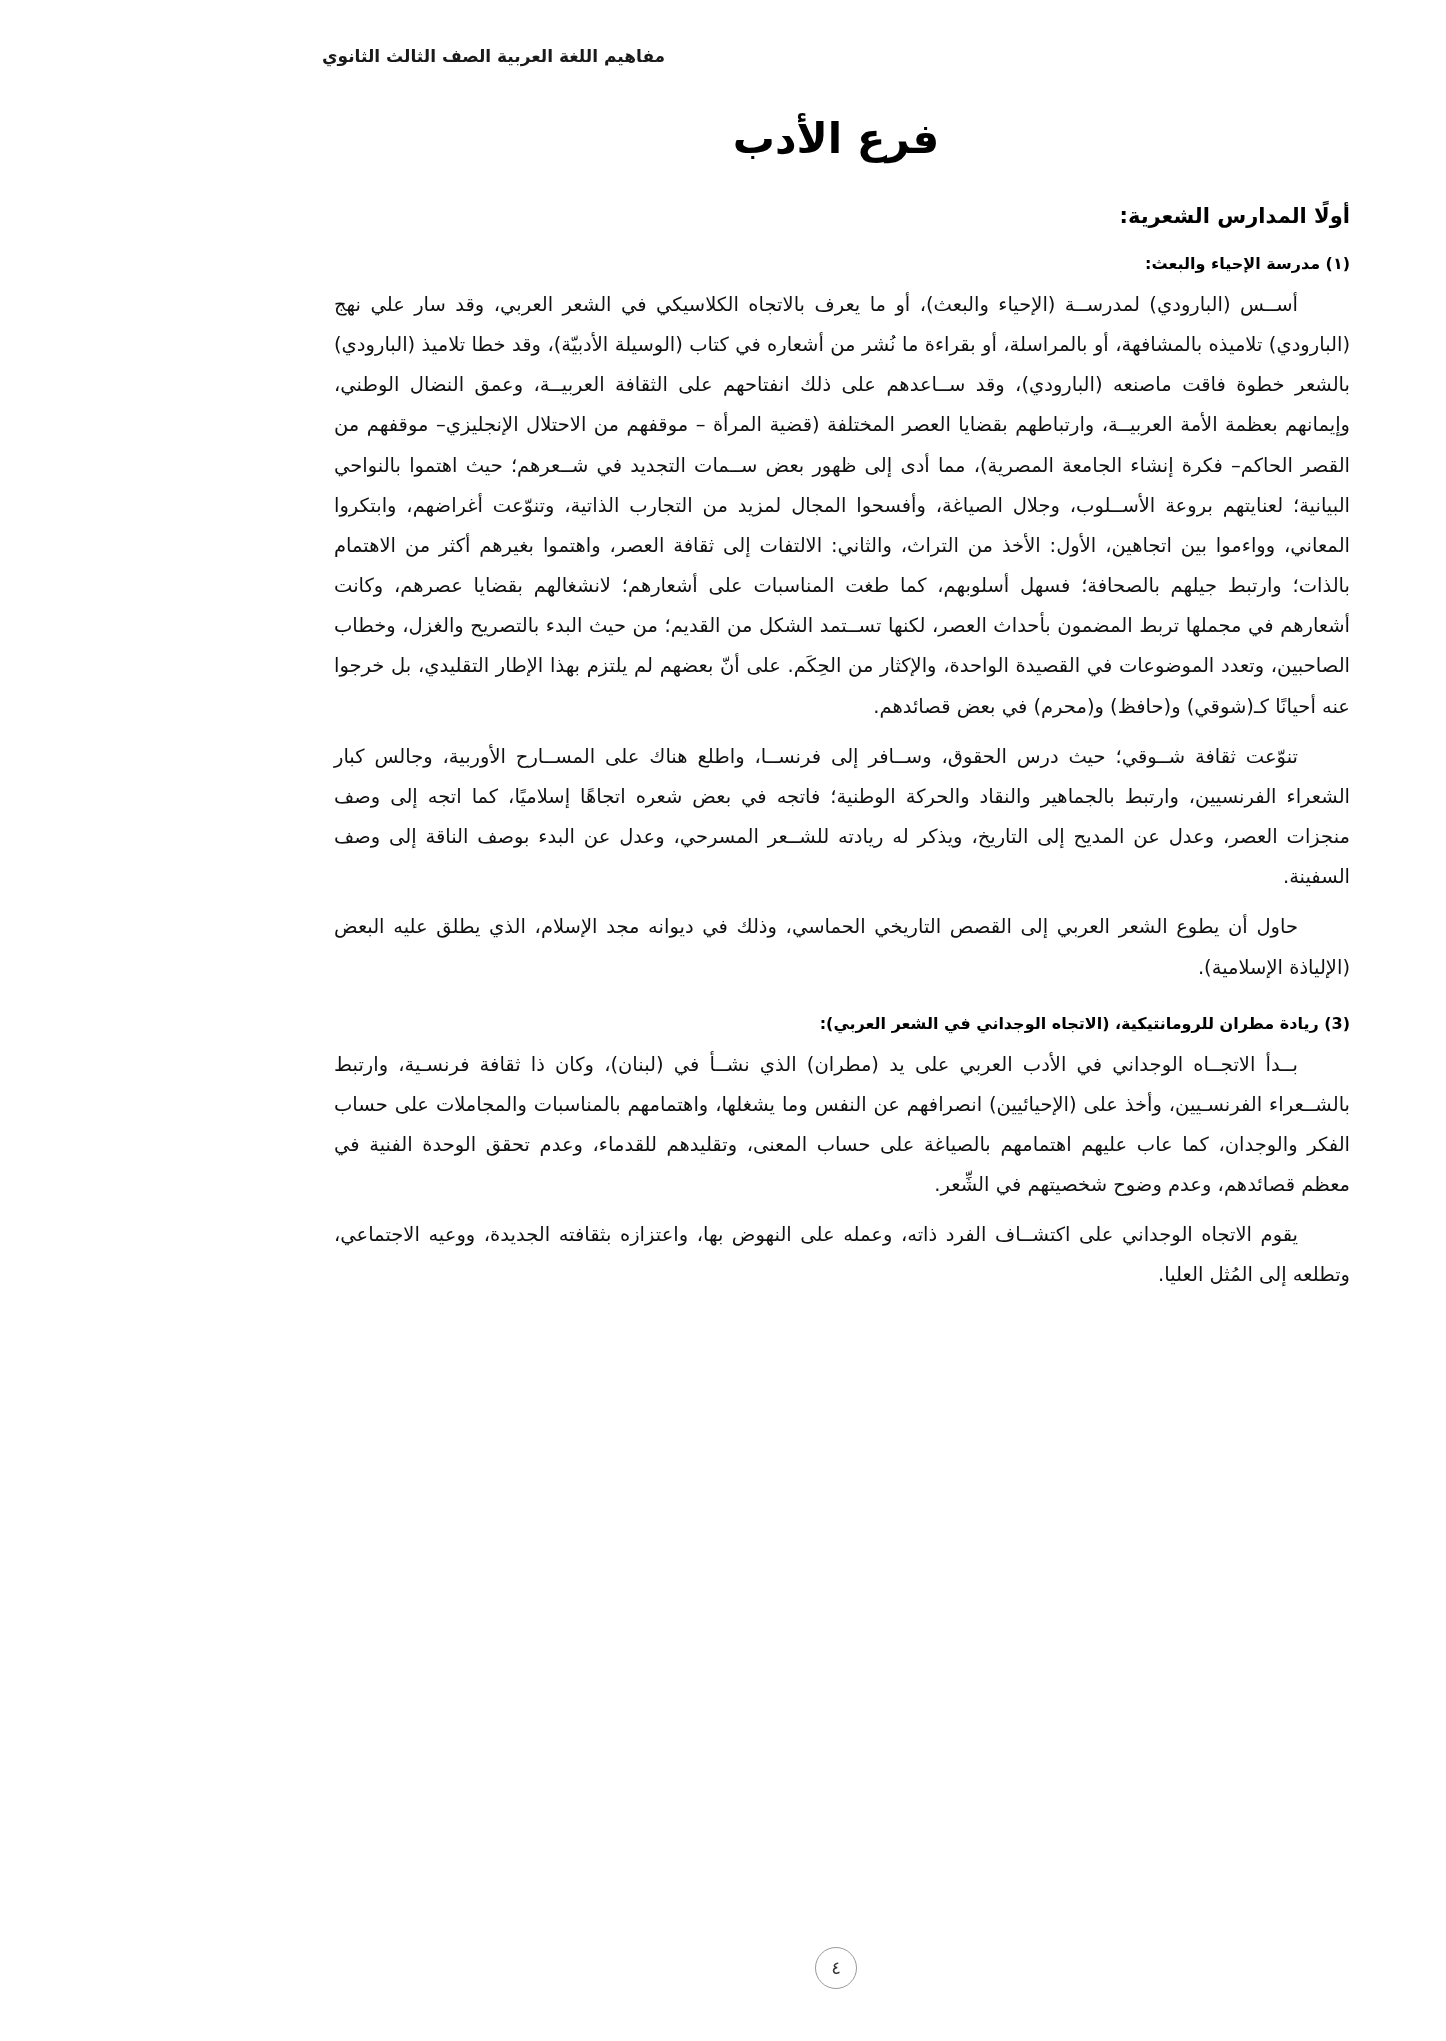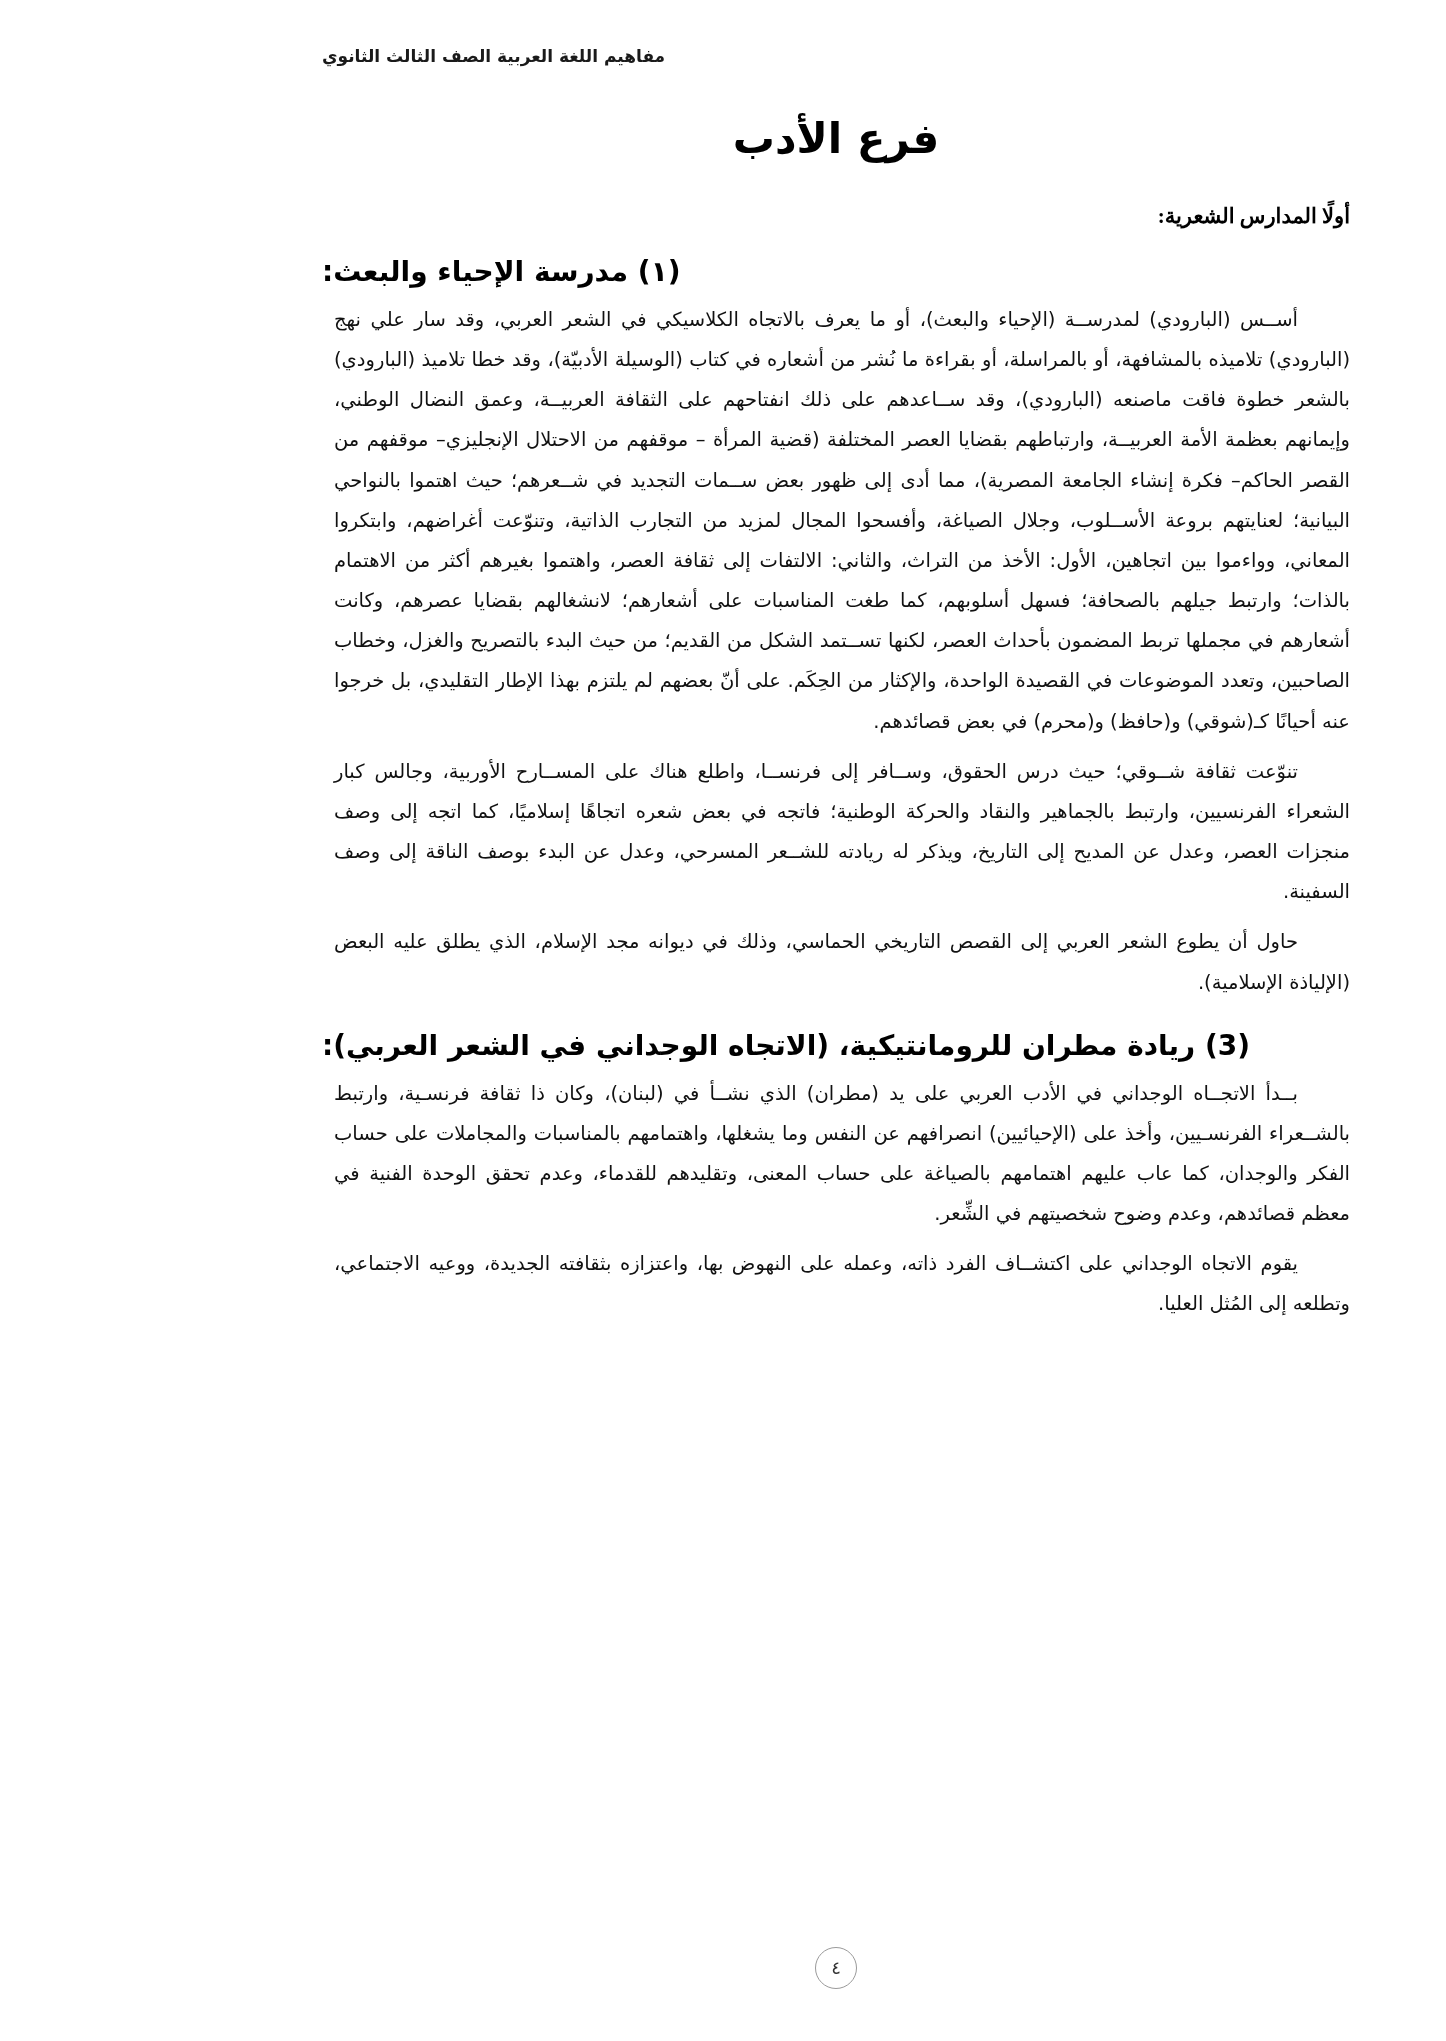--- a/index.html
+++ b/index.html
@@ -37,27 +37,26 @@
     font-weight: bold;
     margin: 48px 0 40px 0;
     color: #000000;
   }
   .section-heading {
     font-size: 21px;
     font-weight: bold;
     margin: 41px 0 14px 0;
     text-align: right;
     color: #000000;
-    font-family: Liberation Serif, serif;
   }
   .sub-heading {
-    font-size: 28px;
+    font-size: 16px;
     font-weight: bold;
-    margin: 26px 18px 12px 0;
-    text-align: left;
+    margin: 26px 0 12px 0;
+    text-align: right;
     color: #000000;
   }
   p.body-text {
     font-size: 19.5px;
     line-height: 2.06;
     text-align: justify;
     text-align-last: right;
     margin: 0 0 10px 12px;
     color: #111111;
     text-justify: inter-word;

